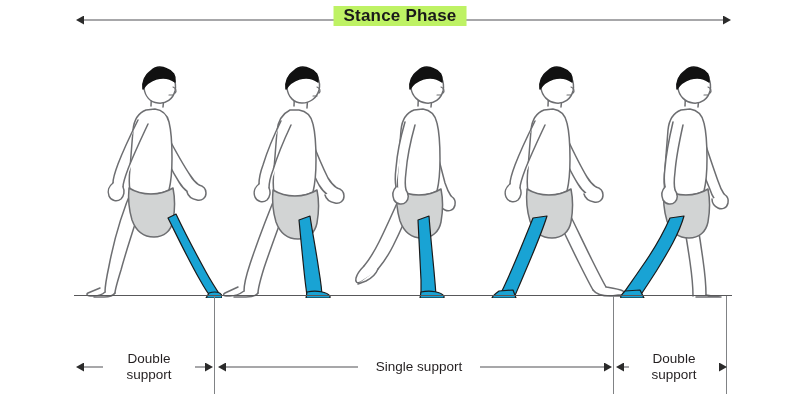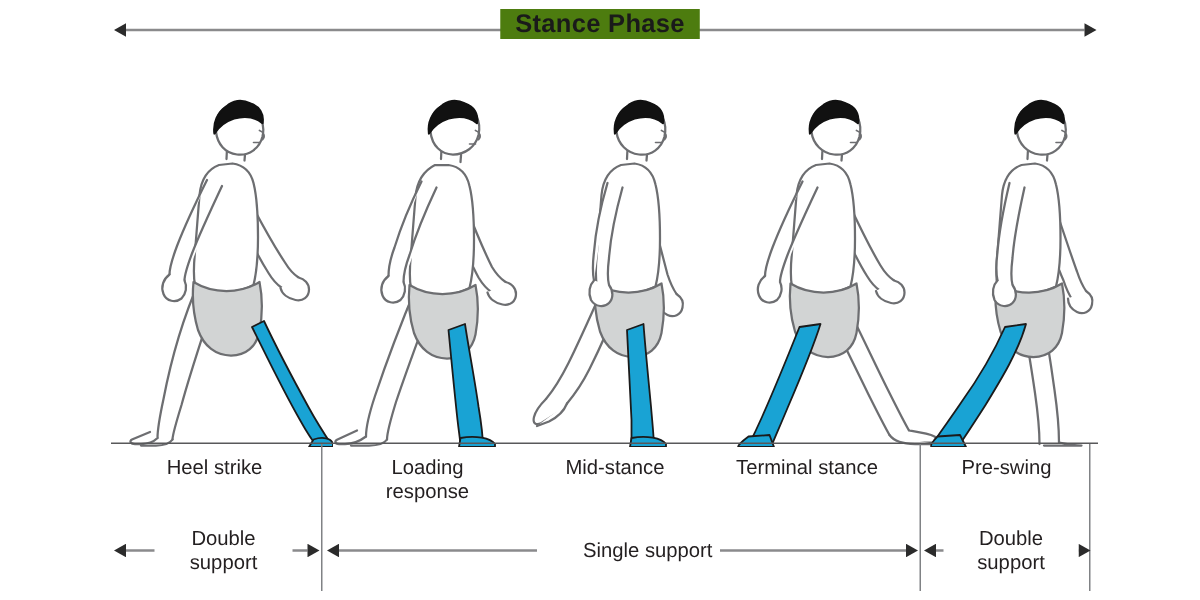--- a/index.html
+++ b/index.html
@@ -28,21 +28,21 @@
     width: 800px; height: 42px;
   }
   #stance-title {
     position: absolute;
     left: 50%;
     top: 6px;
     transform: translateX(-50%);
     font-size: 17px;
     font-weight: bold;
     letter-spacing: 0.2px;
-    background: #4d7c0f;
+    background: #bef264;
     padding: 0 10px;
     white-space: nowrap;
     z-index: 3;
     color: #1a1a1a;
     text-align: center;
   }
 
   
   #figures {
     left: 0; top: 40px;
@@ -328,27 +328,20 @@
                    C92,36 89,31 83,29 C77,26 71,27 67,31 z" fill="#111111" stroke="#111111"></path>
           <path d="M90,47 C93,48 94,51 92,53" stroke-width="1.2"></path>
           <path d="M86,55 L90,55" stroke-width="1.1"></path>
         </g>
       </svg>
     </div>
   </div>
 
   <div id="ground-line" class="abs"></div>
 
-  <div id="phase-labels" class="abs">
-    <div class="phase-label" style="left:73px;  width:140px;">Heel strike</div>
-    <div class="phase-label" style="left:233px; width:104px;"><span>Loading</span><br><span>response</span></div>
-    <div class="phase-label" style="left:350px; width:120px;">Mid-stance</div>
-    <div class="phase-label" style="left:468px; width:140px;">Terminal stance</div>
-    <div class="phase-label" style="left:616px; width:110px;">Pre-swing</div>
-  </div>
 
   <div class="divider abs" style="left:214px; top:296px; height:98px;"></div>
   <div class="divider abs" style="left:613px; top:296px; height:98px;"></div>
   <div class="divider abs" style="left:726px; top:296px; height:98px;"></div>
 
   <div id="support-row" class="abs">
     <svg class="arrow-layer" width="800" height="50">
       <defs>
         <marker id="sL" markerWidth="9" markerHeight="9" refX="8" refY="4.5" orient="auto" markerUnits="userSpaceOnUse">
           <path d="M8,0 L8,9 L0,4.5 z" fill="#2b2b2b"></path>
@@ -360,18 +353,18 @@
 
       <line x1="84" y1="22" x2="205" y2="22" stroke="#8a8a8c" stroke-width="1.6" marker-start="url(#sL)" marker-end="url(#sR)"></line>
 
       <line x1="226" y1="22" x2="604" y2="22" stroke="#8a8a8c" stroke-width="1.6" marker-start="url(#sL)" marker-end="url(#sR)"></line>
 
       <line x1="624" y1="22" x2="719" y2="22" stroke="#8a8a8c" stroke-width="1.6" marker-start="url(#sL)" marker-end="url(#sR)"></line>
     </svg>
 
     <div class="support-label two-line" style="left:103px; width:82px;"><span>Double</span><br><span>support</span></div>
 
-    <div class="support-label one-line" style="left:358px; width:112px;text-align:right;">Single support</div>
+    <div class="support-label one-line" style="left:358px; width:112px;">Single support</div>
 
     <div class="support-label two-line" style="left:629px; width:80px;"><span>Double</span><br><span>support</span></div>
   </div>
 
 </div>
 
 </body></html>

